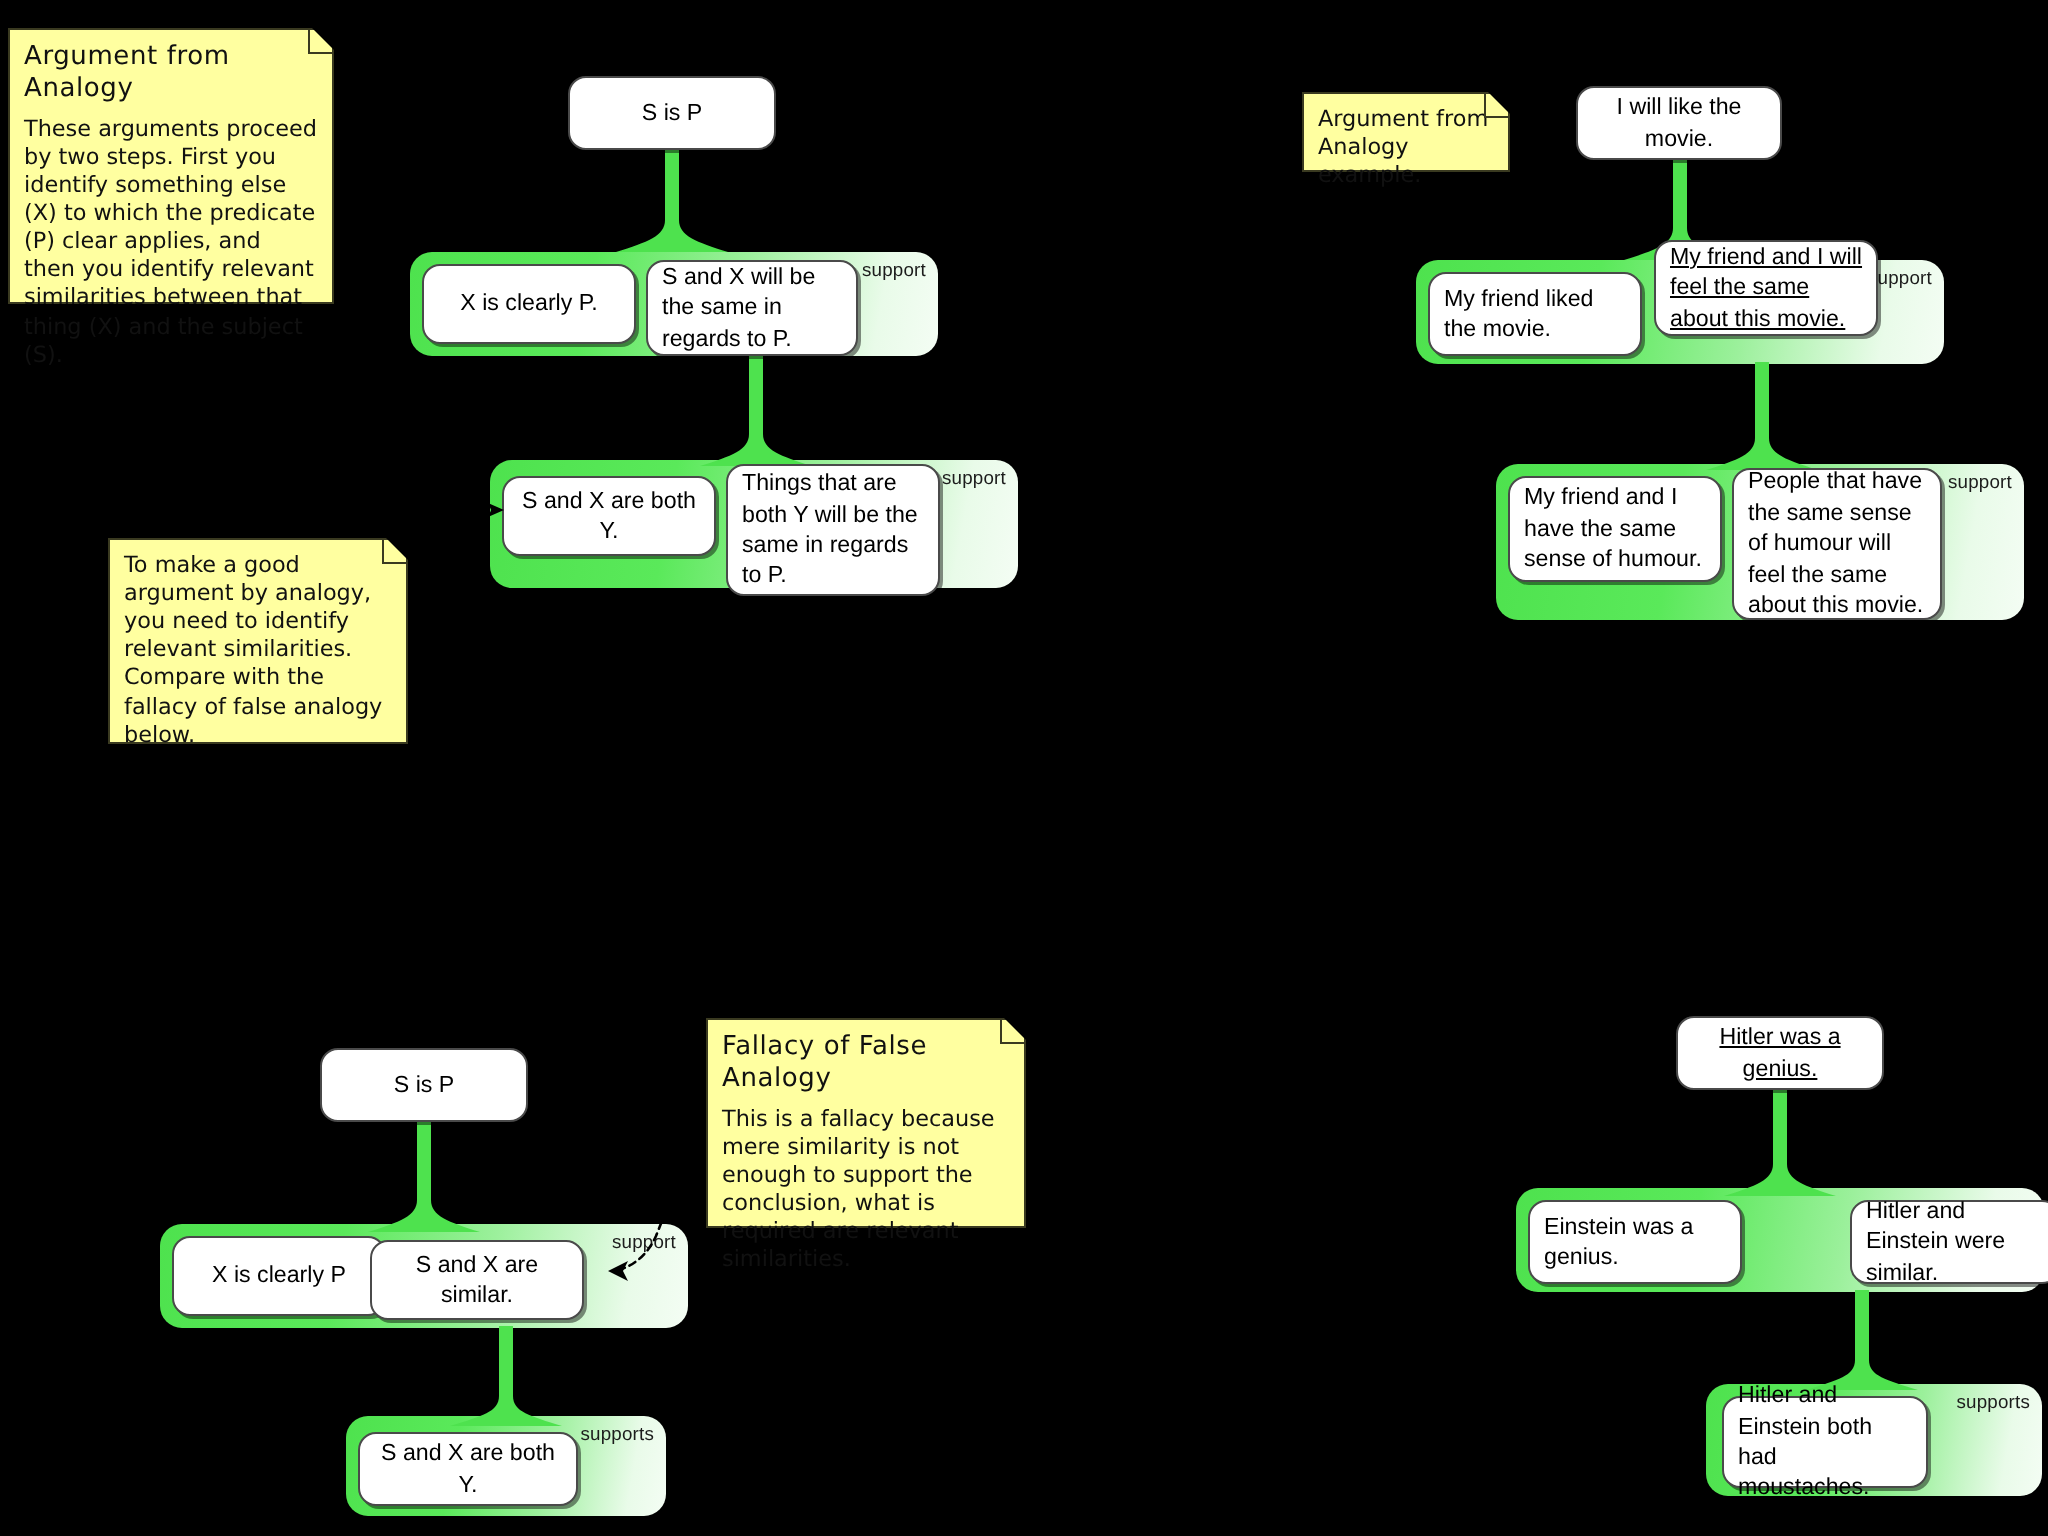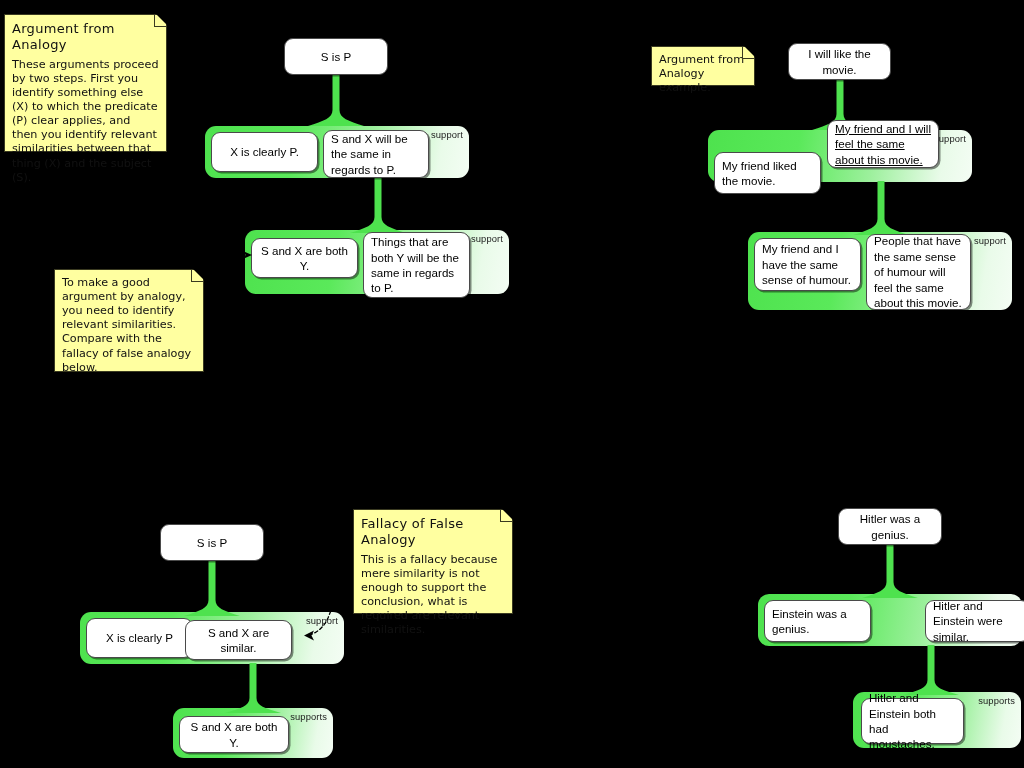--- a/index.html
+++ b/index.html
@@ -166,21 +166,21 @@
     </svg>
   </div>
 
   <div class="node center" style="left:788px;top:43px;width:103px;height:37px;align-items:center;">
     <span>I will like the movie.</span>
   </div>
 
   <div class="support" style="left:708px;top:130px;width:264px;height:52px;">
     <span class="lbl">support</span>
   </div>
-  <div class="node" style="left:714px;top:152px;width:107px;height:42px;">
+  <div class="node" style="left:714px;top:136px;width:107px;height:42px;">
     <span>My friend liked the movie.</span>
   </div>
   <div class="node" style="left:827px;top:120px;width:112px;height:48px;text-decoration:underline;">
     <span>My friend and I will feel the same about this movie.</span>
   </div>
 
   <div class="stem" style="left:851px;top:181px;width:60px;height:56px;">
     <svg width="60" height="56" viewBox="0 0 60 56" aria-hidden="true">
       <path d="M26.5,0 L33.5,0 L33.5,38 C33.5,46 42,49 58,54 L2,54 C18,49 26.5,46 26.5,38 Z" fill="#4ee24e"></path>
     </svg>
@@ -235,21 +235,21 @@
   <div class="node center" style="left:179px;top:716px;width:110px;height:37px;">
     <span>S and X are both Y.</span>
   </div>
 
   <div class="stem" style="left:860px;top:544px;width:60px;height:56px;">
     <svg width="60" height="56" viewBox="0 0 60 56" aria-hidden="true">
       <path d="M26.5,0 L33.5,0 L33.5,38 C33.5,46 42,49 58,54 L2,54 C18,49 26.5,46 26.5,38 Z" fill="#4ee24e"></path>
     </svg>
   </div>
 
-  <div class="node center" style="left:838px;top:508px;width:104px;height:37px;">
+  <div class="node center" style="left:838px;top:508px;width:104px;height:37px;text-decoration:underline;">
     <span>Hitler was a genius.</span>
   </div>
 
   <div class="support" style="left:758px;top:594px;width:264px;height:52px;">
     <span class="lbl">support</span>
   </div>
   <div class="node" style="left:764px;top:600px;width:107px;height:42px;">
     <span>Einstein was a genius.</span>
   </div>
   <div class="node" style="left:925px;top:600px;width:105px;height:42px;">

